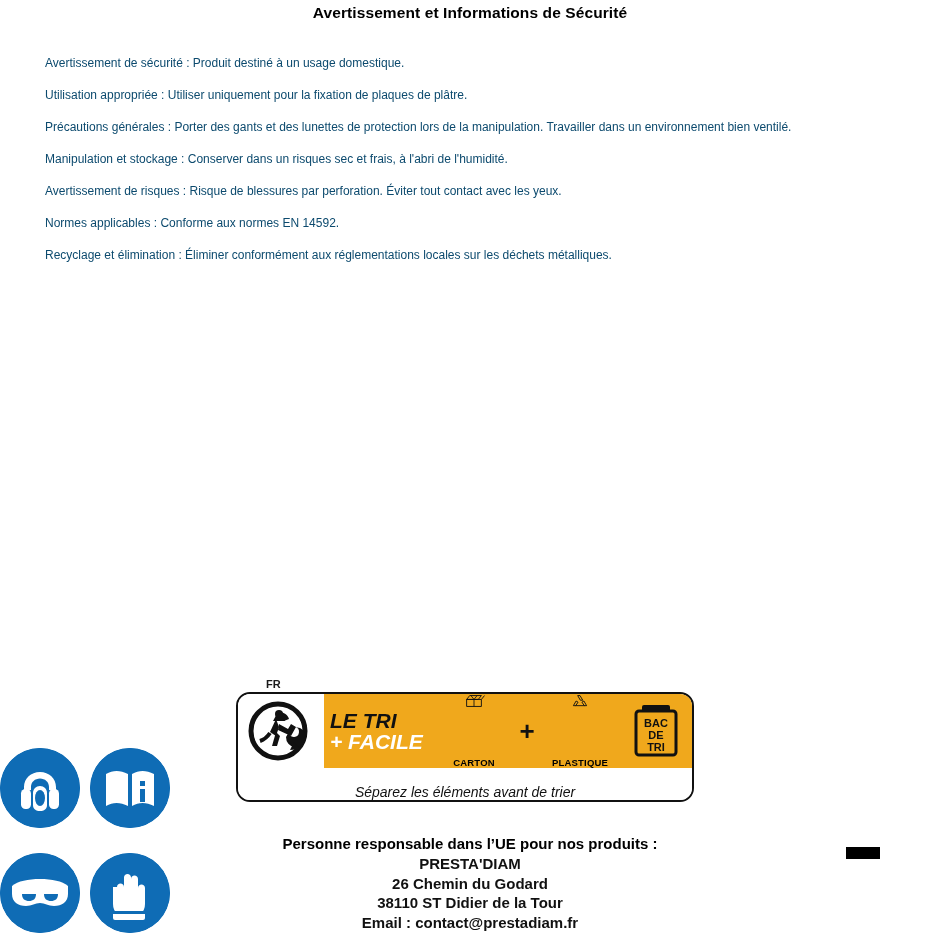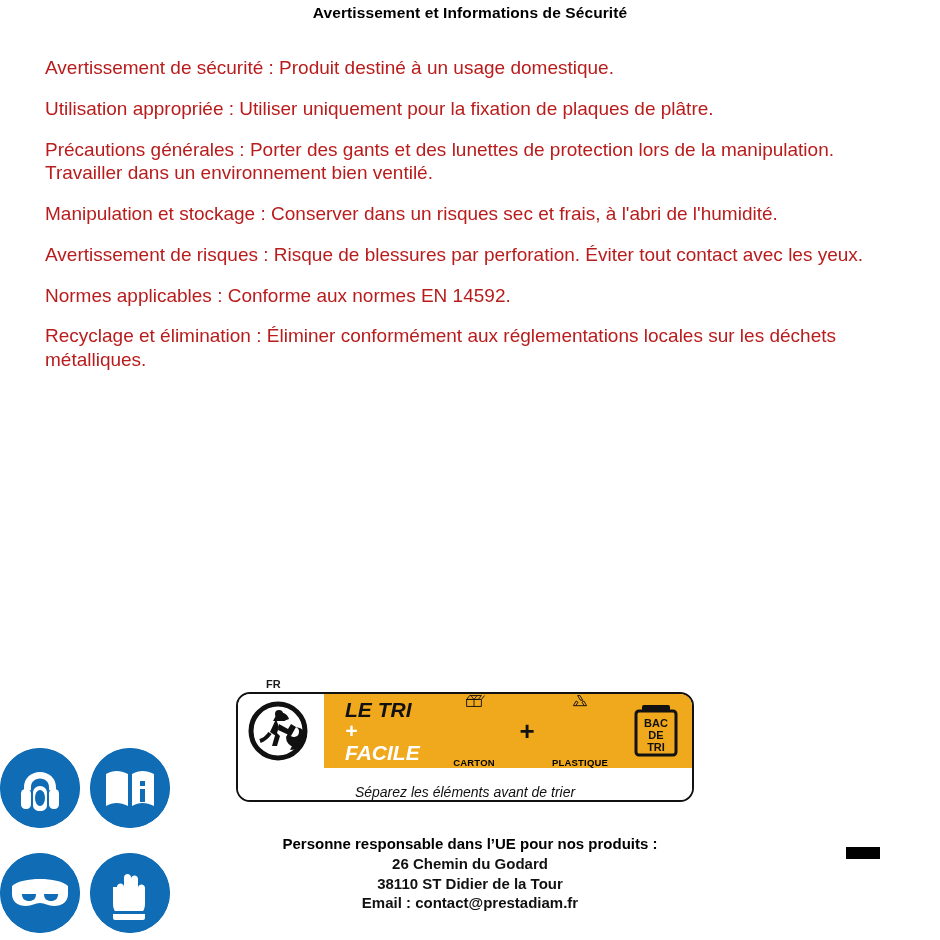--- a/index.html
+++ b/index.html
@@ -29,24 +29,24 @@
   }
 
   
   #safety-list {
     position: absolute;
     top: 56px;
     left: 45px;
     width: 862px;
   }
   .safety-item {
-    font-size: 19px;
+    font-size: 12px;
     line-height: 1.25;
     margin-bottom: 17px;
-    color: #b91c1c;
+    color: #0c4a6e;
   }
 
   
   #pictogram-grid {
     position: absolute;
     left: 0px;
     top: 748px;
     width: 180px;
   }
   .picto-row {
@@ -107,21 +107,21 @@
     background: #ffffff;
     position: relative;
   }
   #tri-facile-cell {
     width: 110px;
     background: #f0a81c;
     color: #111;
     display: flex;
     flex-direction: column;
     justify-content: center;
-    padding-left: 21px;
+    padding-left: 6px;
     box-sizing: border-box;
   }
   #tri-facile-cell .l1 {
     font-size: 21px;
     font-weight: bold;
     font-style: italic;
     line-height: 1.02;
   }
   #tri-facile-cell .l2 {
     font-size: 21px;
@@ -324,20 +324,21 @@
       </div>
     </div>
     <div id="banner-footer">
       <span>Séparez les éléments avant de trier</span>
     </div>
   </div>
 </div>
 
 <div id="company-block">
   <div class="resp">Personne responsable dans l’UE pour nos produits :</div>
+  <div class="line">PRESTA'DIAM</div>
   <div class="line">26 Chemin du Godard</div>
   <div class="line">38110 ST Didier de la Tour</div>
   <div class="line">Email : contact@prestadiam.fr</div>
 </div>
 
 <div id="ce-mark">
   <svg width="140" height="90" viewBox="0 0 140 90">
     <path d="M58 8a37 37 0 1 0 0 74 37 37 0 0 1 0-74z" fill="#000"></path>
     <path d="M58 20a25 25 0 1 0 0 50 25 25 0 0 1 0-50z" fill="#fff"></path>
     <path d="M120 8a37 37 0 1 0 0 74 37 37 0 0 1 0-74z" fill="#000"></path>

